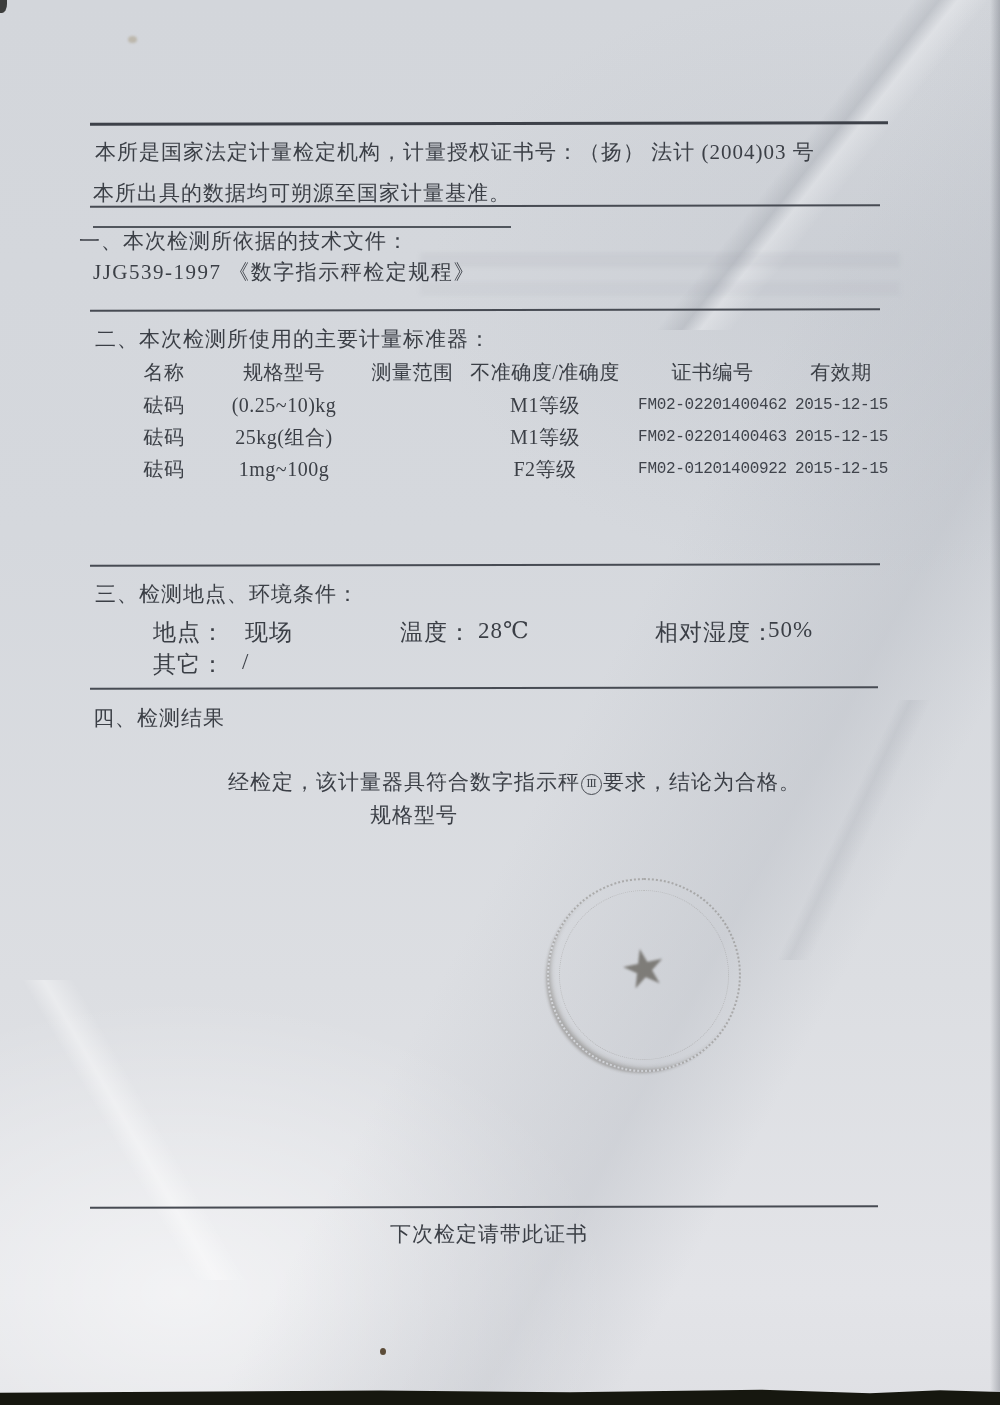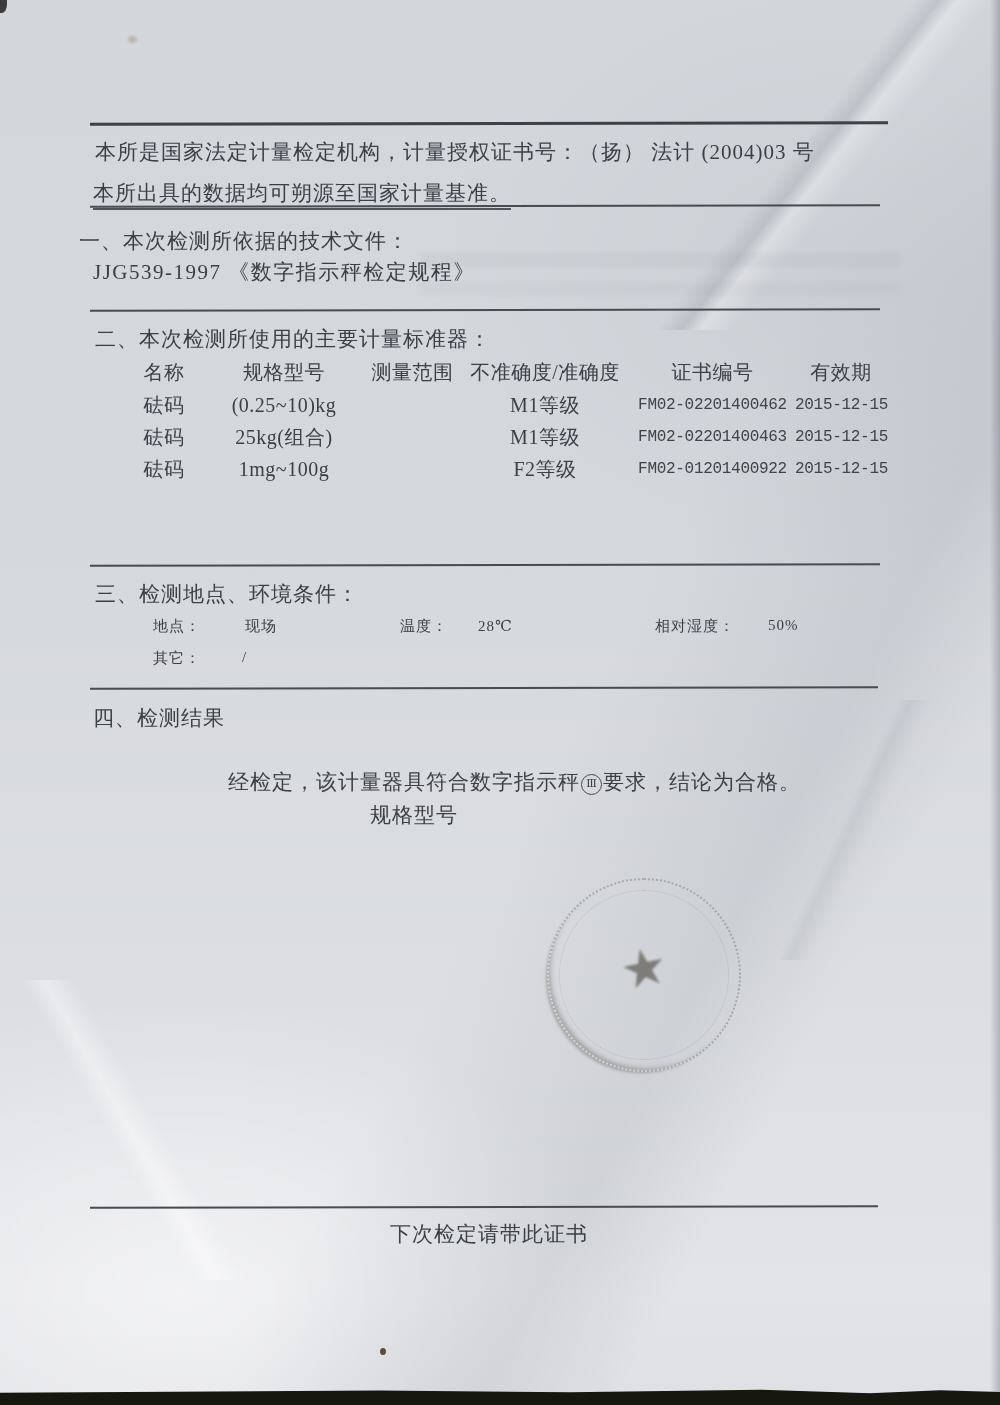--- a/index.html
+++ b/index.html
@@ -37,29 +37,29 @@
   .rule.r3{top:309px;width:790px;}
   .rule.r4{top:564px;width:790px;}
   .rule.r5{top:687px;width:788px;}
   .rule.r6{top:1206px;width:788px;}
 
   .t{position:absolute;white-space:nowrap;font-size:21px;letter-spacing:1px;line-height:24px;}
   .ghost{position:absolute;left:420px;top:240px;width:480px;height:60px;filter:blur(2px);opacity:.6;pointer-events:none;
     background:
       linear-gradient(180deg, rgba(0,0,0,0) 0 20%, rgba(142,146,155,.16) 22% 45%, rgba(0,0,0,0) 47% 68%, rgba(142,146,155,.12) 70% 92%, rgba(0,0,0,0) 94%);}
 
-  .underlined{border-bottom:2px solid rgba(58,63,71,.85);padding-bottom:3px;}
+  .underlined{border-bottom:2px solid rgba(58,63,71,.85);padding-bottom:21px;}
 
   table.std{position:absolute;left:125px;top:355px;border-collapse:collapse;table-layout:fixed;width:762px;font-size:20px;}
   table.std th, table.std td{font-weight:normal;text-align:center;padding:0;letter-spacing:.5px;white-space:nowrap;}
   table.std tr.hdr{height:34px;}
   table.std tr.row{height:32px;}
   table.std td.certno, table.std td.date{font-family:"Liberation Mono","DejaVu Sans Mono",monospace;font-size:16px;letter-spacing:-.3px;color:#3f434b;}
 
-  .env-label{position:absolute;font-size:15px;letter-spacing:1px;white-space:nowrap;}
+  .env-label{position:absolute;font-size:23px;letter-spacing:1px;white-space:nowrap;}
 
   .class-circle{display:inline-block;width:19px;height:19px;line-height:17px;border:1.5px solid #474b52;
     border-radius:50%;font-size:11px;text-align:center;vertical-align:2px;letter-spacing:0;margin:0 1px;}
 
   .stamp{position:absolute;left:547px;top:878px;width:190px;height:190px;border-radius:50%;
     border:2px dotted rgba(78,72,60,.30);
     box-shadow:inset 4px -4px 5px -3px rgba(62,56,46,.35), -3px 3px 3px -2px rgba(62,56,46,.30);
     filter:blur(.4px);}
   .stamp .star{position:absolute;left:50%;top:47%;transform:translate(-50%,-50%) rotate(-12deg);
     font-size:52px;color:rgba(58,52,42,.55);filter:blur(1px);line-height:1;}

